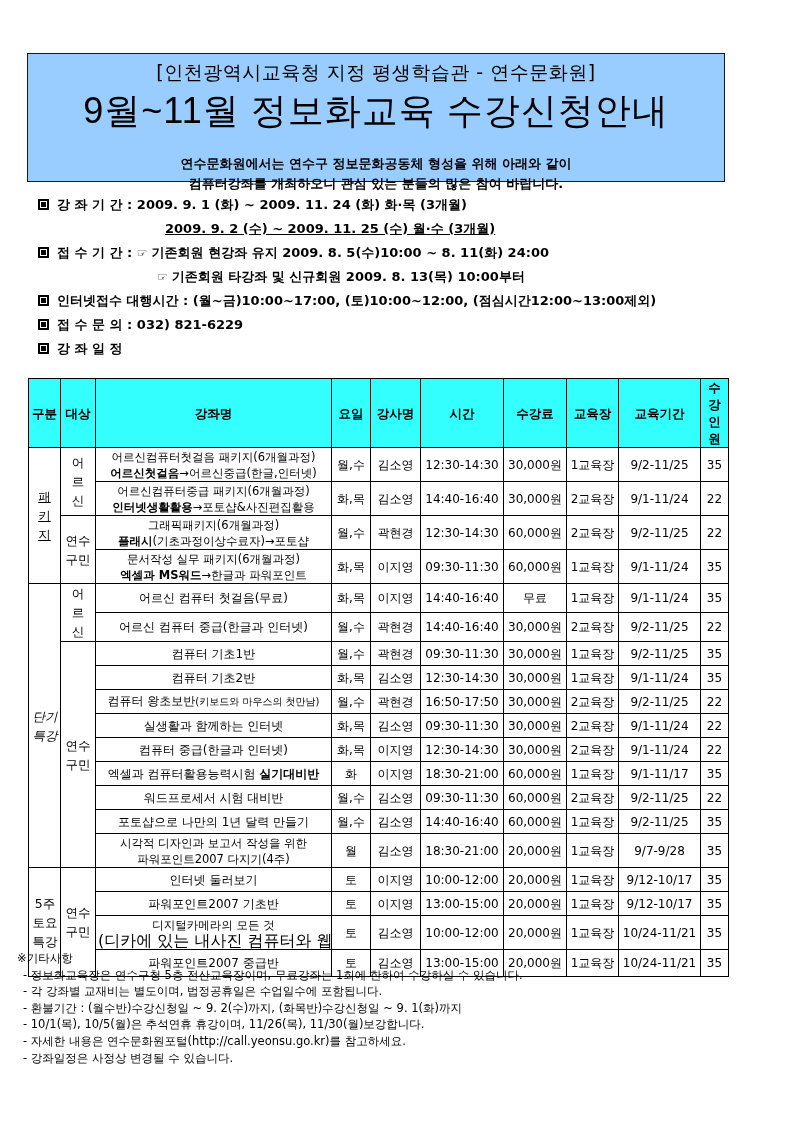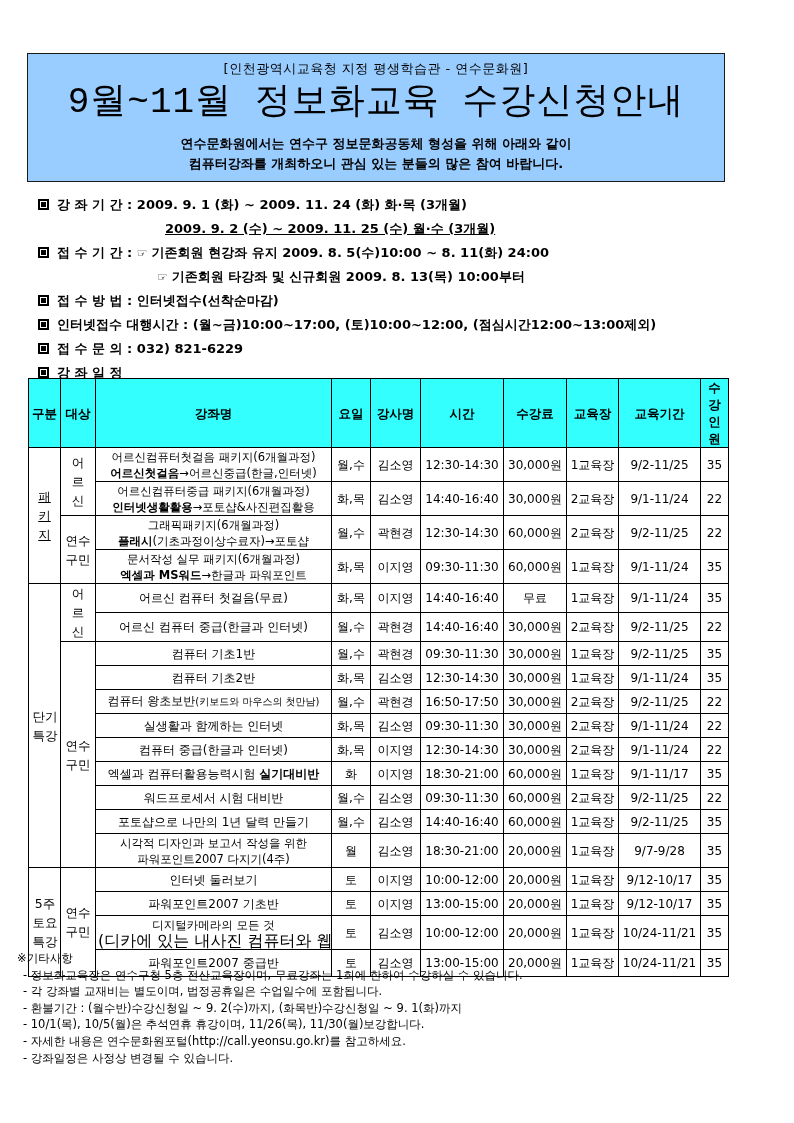--- a/index.html
+++ b/index.html
@@ -1,20 +1,20 @@
 <!DOCTYPE html>
 <html><head>
 <meta charset="utf-8">
 <style>
   html, body { margin:0; padding:0; background:#ffffff; }
   body { width:794px; height:1123px; position:relative; font-family:"DejaVu Sans", "Liberation Sans", sans-serif; color:#000; overflow:hidden; }
   .banner { position:absolute; left:27px; top:53px; width:698px; height:129px; background:#99ccff; border:1px solid #1a1a1a; box-sizing:border-box; text-align:center; }
-  .banner .sub { margin-top:6px; font-size:13px; letter-spacing:0.5px; }
-  .banner .title { font-family:Liberation Mono, monospace; font-size:36px; line-height:46px; margin-top:2px; letter-spacing:1px; }
-  .banner .desc { font-size:13px; line-height:20px; margin-top:8px; font-weight:bold; }
+  .banner .sub { margin-top:6px; font-size:19px; letter-spacing:0.5px; }
+  .banner .title { font-family:Liberation Sans, sans-serif; font-size:36px; line-height:46px; margin-top:2px; letter-spacing:1px; }
+  .banner .desc { font-size:13px; line-height:20px; margin-top:20px; font-weight:bold; }
   .info { position:absolute; left:38px; top:193px; font-size:13px; line-height:24px; font-weight:bold; }
   .info .line { white-space:nowrap; }
   .info .bullet { display:inline-block; width:11px; height:11px; border:2px solid #000; box-sizing:border-box; margin-right:8px; vertical-align:-1px; position:relative; }
   .info .bullet::after { content:""; position:absolute; left:1px; top:1px; right:1px; bottom:1px; background:#000; }
   .info .indent1 { padding-left:127px;text-decoration:underline; }
   .info .indent2 { padding-left:119px; }
   .info .hand { font-size:12px; margin-right:4px; }
   table.sched { position:absolute; left:28px; top:378px; width:700px; border-collapse:collapse; font-size:12px; table-layout:fixed; }
   table.sched th, table.sched td { border:1px solid #000; text-align:center; vertical-align:middle; padding:0 2px; }
   table.sched th { background:#33ffff; height:35px; font-weight:bold; font-size:12.5px; line-height:17px;margin-left:8px; }
@@ -46,24 +46,20 @@
     <span>2009. 9. 2 (수) ~ 2009. 11. 25 (수) 월·수 (3개월)</span>
   </div>
   <div class="line">
     <span class="bullet"></span><span>접 수 기 간 :</span>
     <span class="hand">☞</span><span>기존회원 현강좌 유지  2009. 8. 5(수)10:00 ~ 8. 11(화) 24:00</span>
   </div>
   <div class="line indent2">
     <span class="hand">☞</span><span>기존회원 타강좌 및 신규회원 2009. 8. 13(목) 10:00부터</span>
   </div>
   <div class="line">
-    <span class="bullet"></span><span>접 수 방 법 :</span>
-    <span>인터넷접수(선착순마감)</span>
-  </div>
-  <div class="line">
     <span class="bullet"></span><span>인터넷접수 대행시간 :</span>
     <span>(월~금)10:00~17:00, (토)10:00~12:00, (점심시간12:00~13:00제외)</span>
   </div>
   <div class="line">
     <span class="bullet"></span><span>접 수 문 의 :</span>
     <span>032) 821-6229</span>
   </div>
   <div class="line">
     <span class="bullet"></span><span>강 좌 일 정</span>
   </div>
@@ -148,21 +144,21 @@
       <td>화,목</td>
       <td>이지영</td>
       <td>09:30-11:30</td>
       <td>60,000원</td>
       <td>1교육장</td>
       <td>9/1-11/24</td>
       <td>35</td>
     </tr>
 
     <tr>
-      <td rowspan="11" class="grp"><span style="display:inline-block;width:28px;word-break:break-all;">단기특강</span></td>
+      <td rowspan="11" class="grp"><span style="display:inline-block;width:28px;word-break:break-all;font-style:italic;">단기특강</span></td>
       <td rowspan="2" class="grp"><span style="display:inline-block;width:14px;word-break:break-all;">어르신</span></td>
       <td class="course">어르신 컴퓨터 첫걸음(무료)</td>
       <td>화,목</td>
       <td>이지영</td>
       <td>14:40-16:40</td>
       <td>무료</td>
       <td>1교육장</td>
       <td>9/1-11/24</td>
       <td>35</td>
     </tr>

